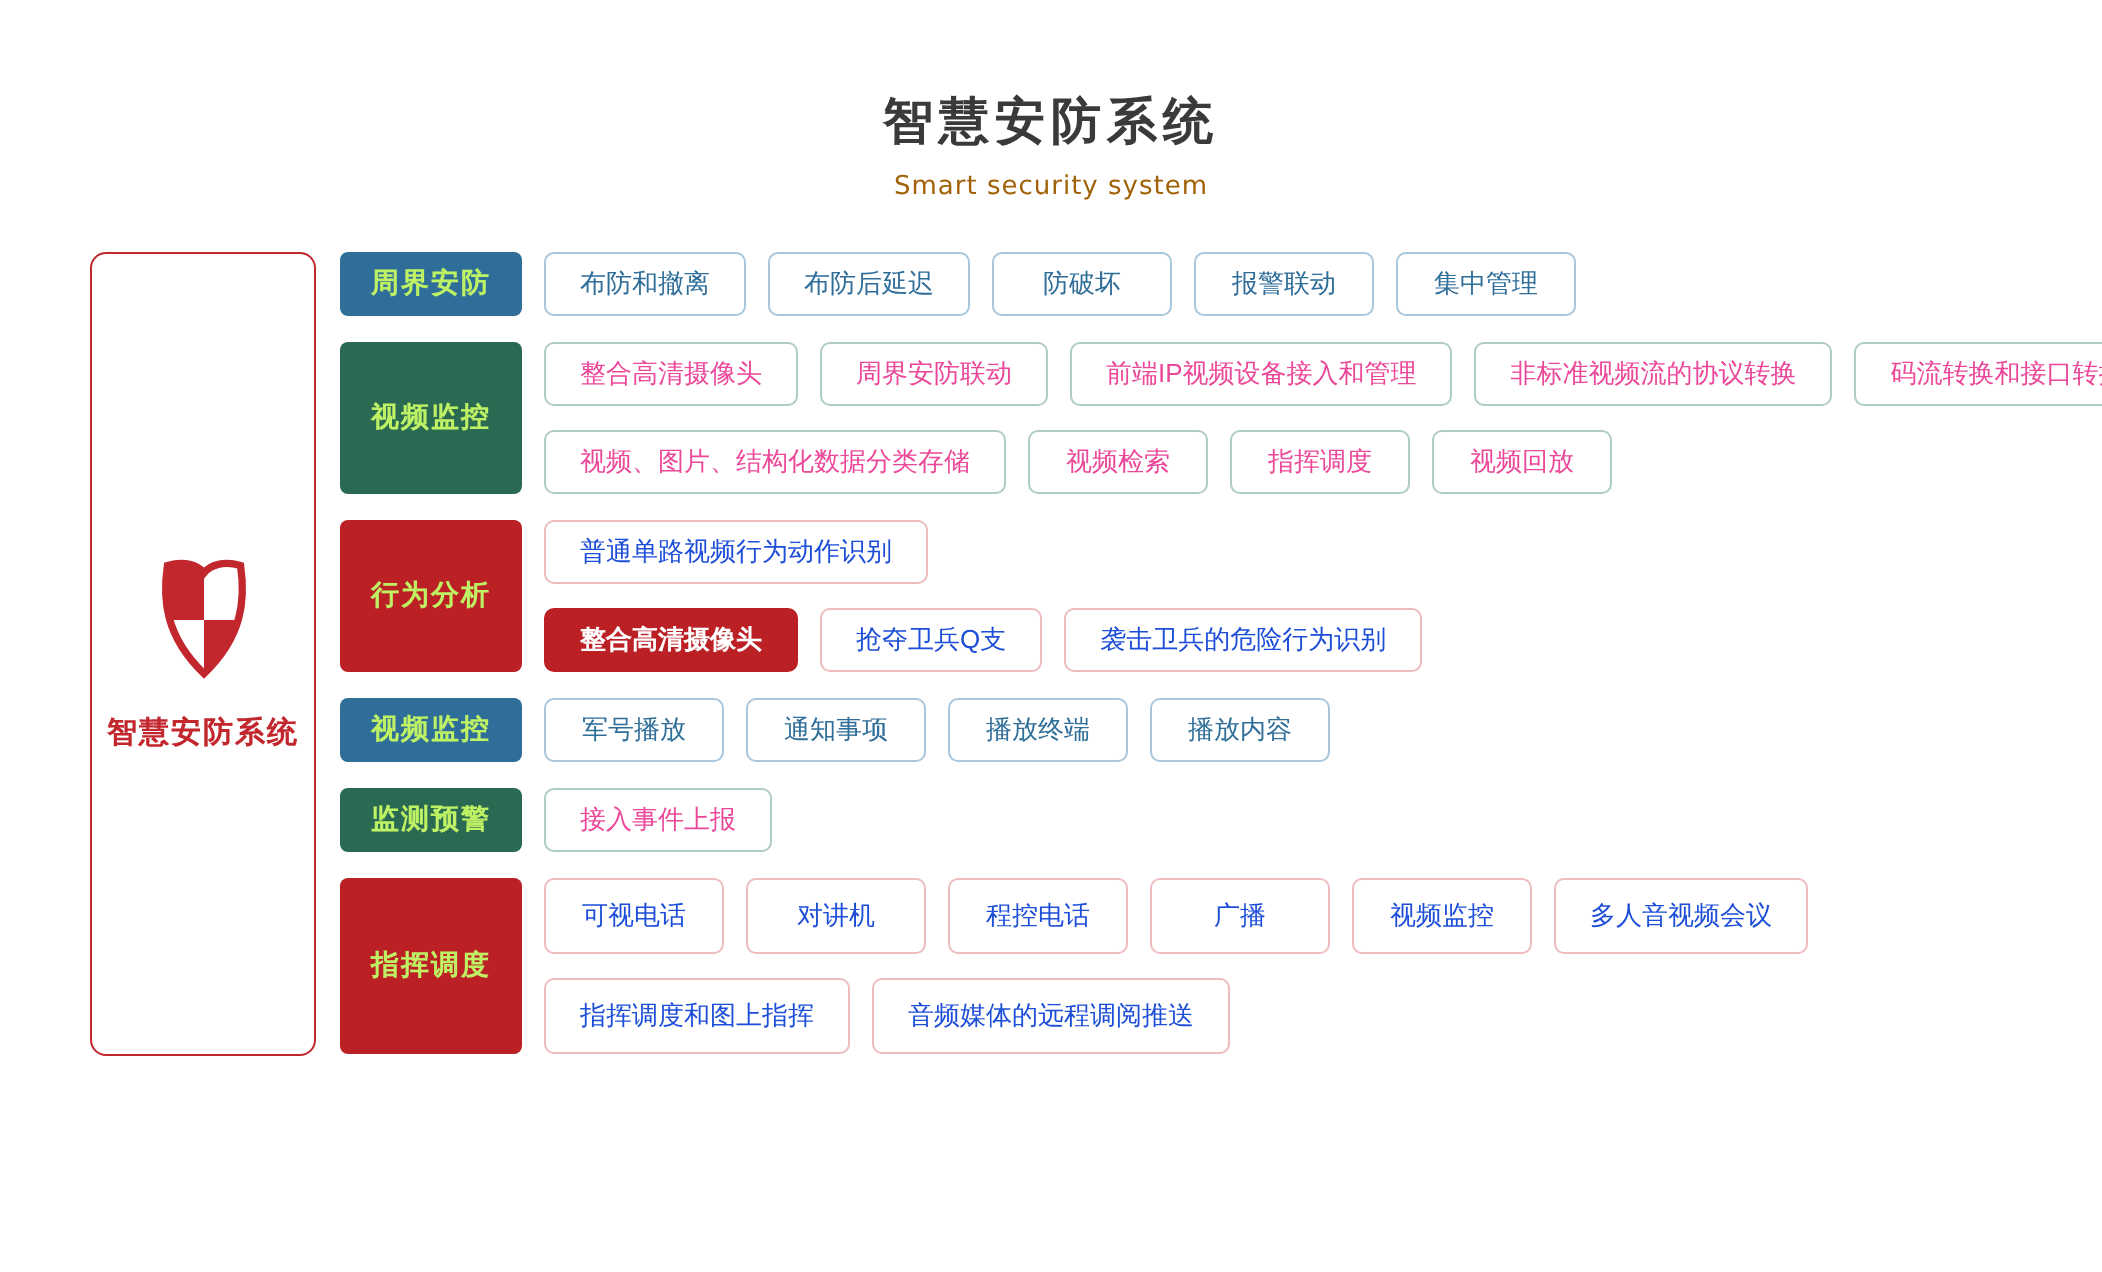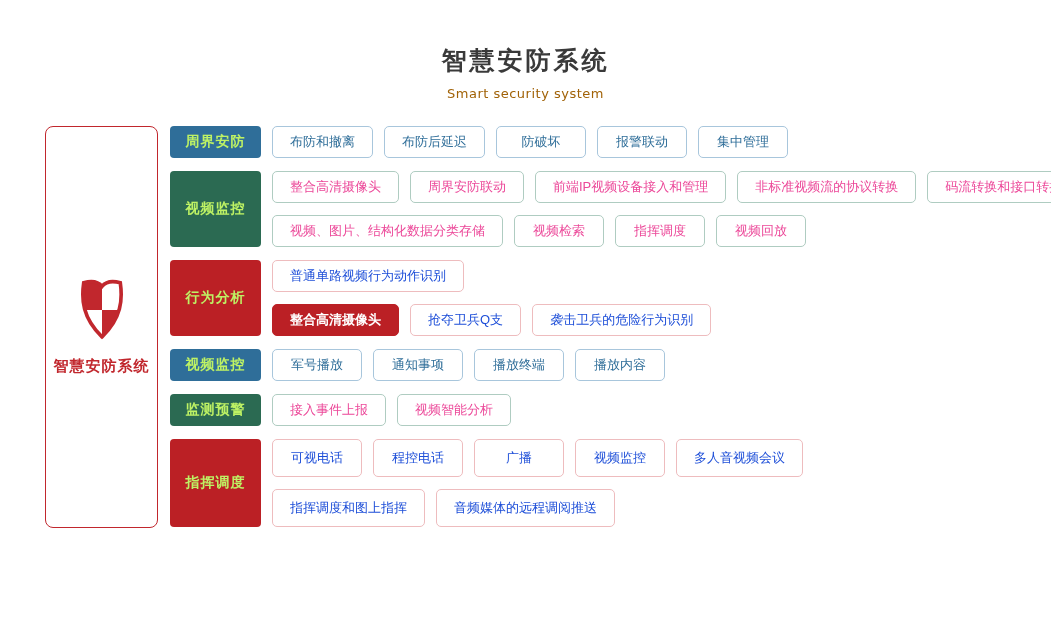--- a/index.html
+++ b/index.html
@@ -158,30 +158,30 @@
           <button class="item blue">播放内容</button>
         </div>
       </div>
     </section>
 
     <section class="row">
       <div class="cat green">监测预警</div>
       <div class="items">
         <div class="line">
           <button class="item green">接入事件上报</button>
-          <button class="item green">视频智能分析</button>
         </div>
       </div>
     </section>
 
     <section class="row tall">
       <div class="cat red">指挥调度</div>
       <div class="items">
         <div class="line">
           <button class="item red">可视电话</button>
+          <button class="item red">对讲机</button>
           <button class="item red">程控电话</button>
           <button class="item red">广播</button>
           <button class="item red">视频监控</button>
           <button class="item red">多人音视频会议</button>
         </div>
         <div class="line">
           <button class="item red">指挥调度和图上指挥</button>
           <button class="item red">音频媒体的远程调阅推送</button>
         </div>
       </div>

